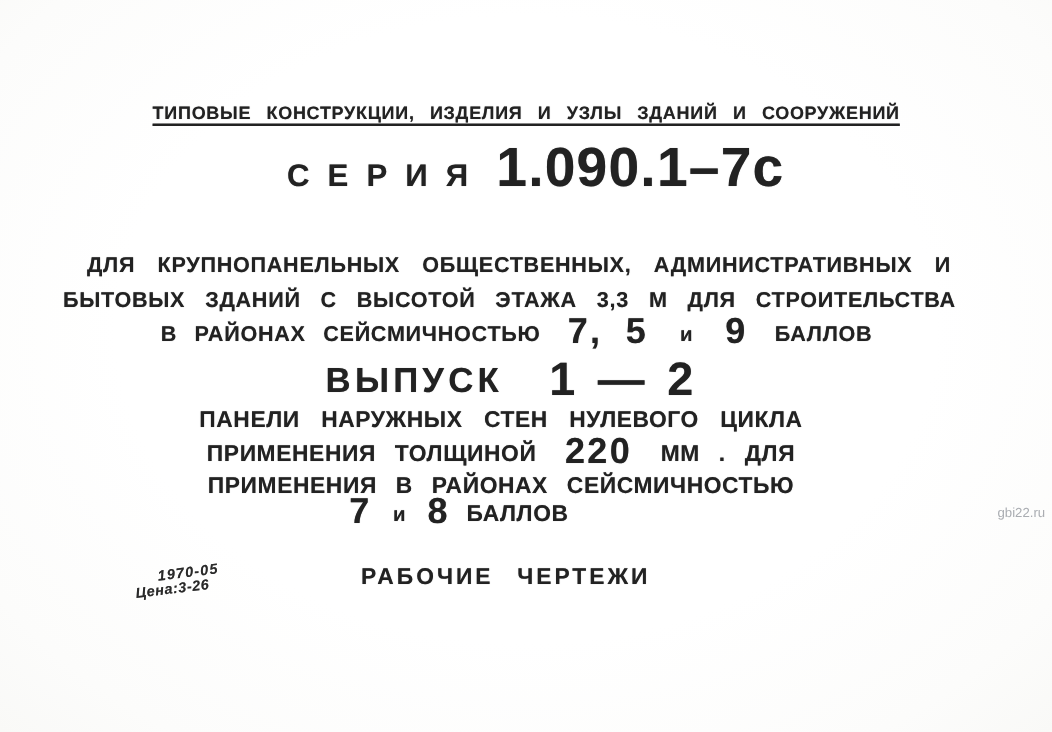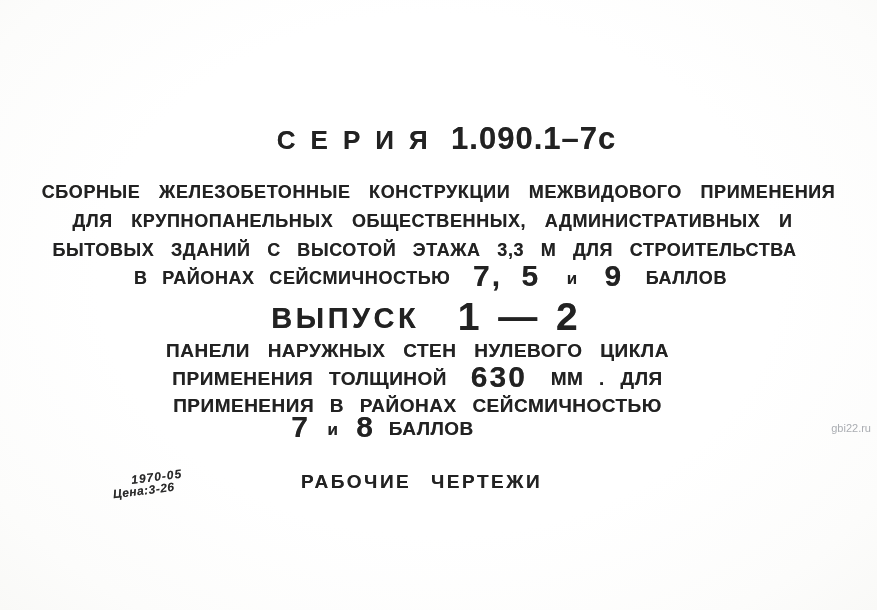--- a/index.html
+++ b/index.html
@@ -45,21 +45,21 @@
     top: 116px;
     line-height: 46px;
     transform: translateX(8px);
   }
   .series-label {
     font-size: 26px;
     letter-spacing: 15px;
     font-weight: 700;
   }
   .series-number {
-    font-size: 31px;
+    font-size: 46px;
     letter-spacing: 1px;
     margin-left: 4px;
     font-weight: 700;
   }
   
   .t1 { top: 180px; font-size: 18px; letter-spacing: 0.6px; word-spacing: 13px; }
   .t2 { top: 209px; font-size: 18px; letter-spacing: 0.6px; word-spacing: 13px; transform: translateX(-6px); }
   .t3 { top: 238px; font-size: 18px; letter-spacing: 0.6px; word-spacing: 11px; transform: translateX(-14px); }
   .t4 { top: 262px; font-size: 18px; letter-spacing: 0.6px; word-spacing: 9px;  line-height: 32px; transform: translateX(-8px); }
   .num-lg {
@@ -116,46 +116,48 @@
     font-weight: 400;
     color: #aaadb2;
     text-shadow: none;
   }
 </style>
 </head>
 <body>
 
 <div class="page">
 
+  <div class="line rubric">
+    <span class="u">ТИПОВЫЕ  КОНСТРУКЦИИ,  ИЗДЕЛИЯ  И  УЗЛЫ  ЗДАНИЙ  И  СООРУЖЕНИЙ</span>
+  </div>
 
   <div class="line series">
     <span class="series-label">СЕРИЯ</span>
     <span class="series-number">1.090.1–7с</span>
   </div>
 
-  <div class="line t1">СБОРНЫЕ ЖЕЛЕЗОБЕТОННЫЕ КОНСТРУКЦИИ МЕЖВИДОВОГО ПРИМЕНЕНИЯ</div>
   <div class="line t2">ДЛЯ КРУПНОПАНЕЛЬНЫХ ОБЩЕСТВЕННЫХ, АДМИНИСТРАТИВНЫХ И</div>
   <div class="line t3">БЫТОВЫХ ЗДАНИЙ С ВЫСОТОЙ ЭТАЖА 3,3 М ДЛЯ СТРОИТЕЛЬСТВА</div>
   <div class="line t4">
     <span>В РАЙОНАХ СЕЙСМИЧНОСТЬЮ</span>
     <span class="num-lg">7, 5</span>
     <span class="conj">и</span>
     <span class="num-lg">9</span>
     <span>БАЛЛОВ</span>
   </div>
 
   <div class="line issue">
     <span class="issue-label">ВЫПУСК</span>
     <span class="issue-number">1 — 2</span>
   </div>
 
   <div class="line s1">ПАНЕЛИ НАРУЖНЫХ СТЕН НУЛЕВОГО ЦИКЛА</div>
   <div class="line s2">
     <span>ПРИМЕНЕНИЯ ТОЛЩИНОЙ</span>
-    <span class="num-lg">630</span>
+    <span class="num-lg">220</span>
     <span>ММ . ДЛЯ</span>
   </div>
   <div class="line s3">ПРИМЕНЕНИЯ В РАЙОНАХ СЕЙСМИЧНОСТЬЮ</div>
   <div class="line s4">
     <span class="num-lg">7</span>
     <span class="conj">и</span>
     <span class="num-lg">8</span>
     <span>БАЛЛОВ</span>
   </div>
 

